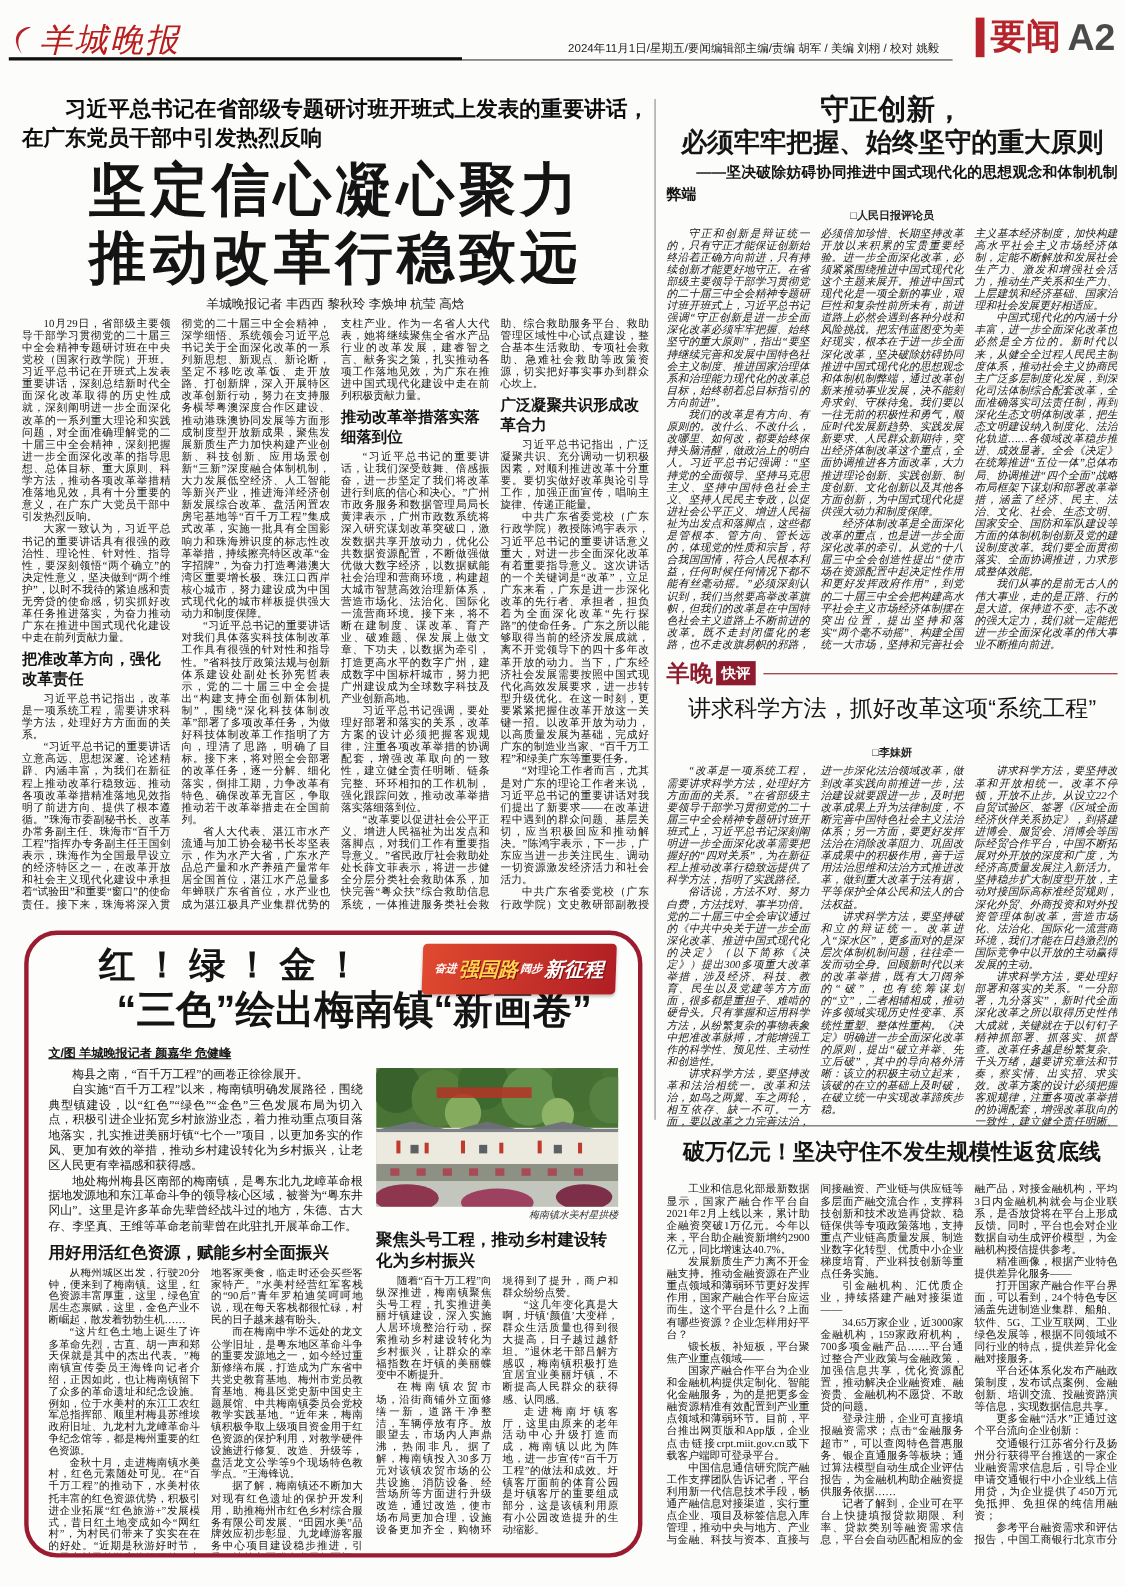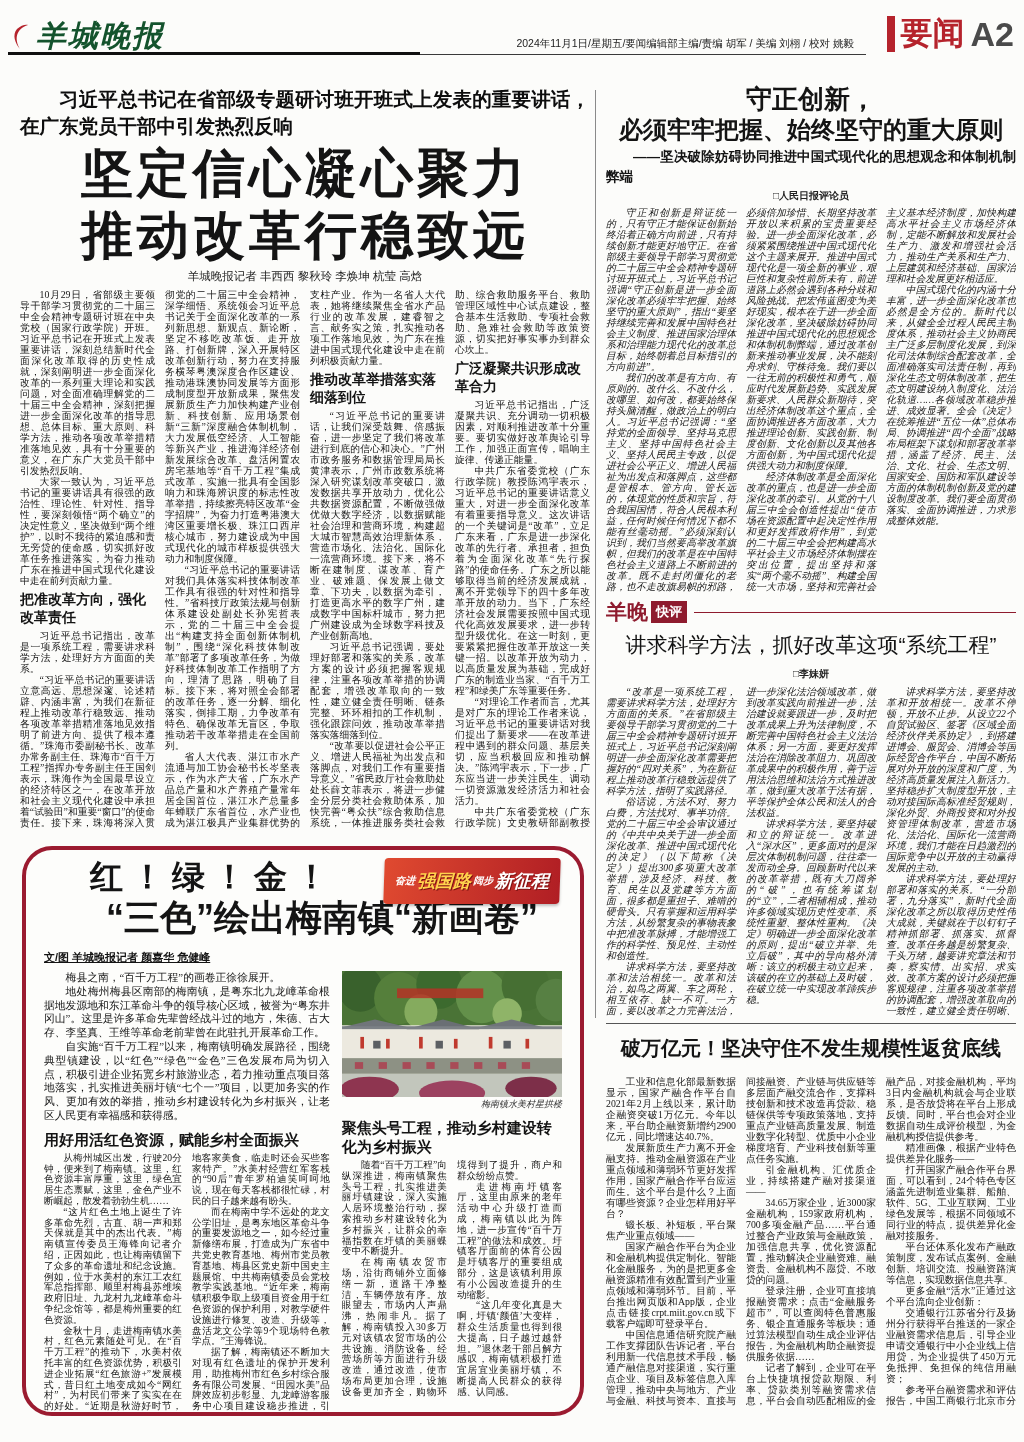--- a/index.html
+++ b/index.html
@@ -1,22 +1,22 @@
 <!DOCTYPE html>
 <html><head>
 <meta charset="utf-8">
 <style>
   html,body{margin:0;padding:0;}
   body{width:1024px;height:1442px;position:relative;background:#fcfcfa;color:#141414;
        font-family:"Liberation Serif",serif;overflow:hidden;}
   .abs{position:absolute;}
   
   .logo{left:12px;top:16px;display:flex;align-items:center;gap:4px;}
-  .logo-text{font-family:"Liberation Serif",serif;font-style:italic;font-weight:bold;
-             font-size:30px;color:#14532d;letter-spacing:2px;}
+  .logo-text{font-family:"Liberation Serif",serif;font-style:italic;font-weight:normal;
+             font-size:30px;color:#b91c1c;letter-spacing:2px;}
   .rule-thick{left:8px;top:52px;width:412px;height:3px;background:#101010;}
   .rule-thin{left:420px;top:54px;width:446px;height:1px;background:#3a3a3a;}
   .dateline{right:170px;top:37px;font-family:"Liberation Sans",sans-serif;font-size:10.5px;color:#222;}
   .pagehead{right:10px;top:12px;display:flex;align-items:center;gap:6px;}
   .pagehead .bar{width:8px;height:36px;background:#b5232c;}
   .pagehead .sec{font-family:"Liberation Sans",sans-serif;font-weight:900;font-size:32px;color:#b5232c;}
   .pagehead .pno{font-family:"Liberation Sans",sans-serif;font-weight:600;font-size:34px;color:#4a4a4a;}
   
   .cols{column-fill:auto;text-align:justify;overflow:hidden;font-size:9.8px;line-height:11px;}
   .cols p{margin:0;text-indent:2em;}
@@ -41,21 +41,21 @@
   .sz .byline{font-size:10px;font-weight:700;margin:2px 0 4px;}
   .sz .cols{column-count:3;column-gap:10px;height:392px;font-style:italic;}
   
   .kp{left:606px;top:598px;width:410px;}
   .kp-label{display:flex;align-items:center;gap:3px;}
   .kp-label .t1{font-family:"Liberation Sans",sans-serif;font-weight:900;font-size:21px;color:#8e1b2e;}
   .kp-label .t2{font-family:"Liberation Sans",sans-serif;font-weight:800;font-size:13px;color:#fff;
                 background:#8e1b2e;padding:2px 5px;}
   .kp-label .line{flex:1;height:1px;background:#8e1b2e;margin-left:4px;}
   .kp .hl{font-family:"Liberation Sans",sans-serif;font-weight:400;font-size:21px;line-height:29px;text-align:center;margin-top:4px;}
-  .kp .byline{font-size:10px;font-weight:700;margin:8px 0 5px;}
+  .kp .byline{font-size:10px;font-weight:700;margin:18px 0 5px;}
   .kp .cols{column-count:3;column-gap:10px;height:334px;font-style:italic;}
   .hdiv{left:606px;top:1023px;width:410px;height:1px;background:#555;}
   
   .po{left:606px;top:1034px;width:410px;}
   .po .hl{font-family:"Liberation Sans",sans-serif;font-weight:900;font-size:20px;line-height:28px;text-align:center;}
   .po .cols{column-count:3;column-gap:10px;height:336px;margin-top:14px;}
   
   .mn{left:22px;top:846px;width:562px;height:570px;box-sizing:border-box;
       border:4px solid #9b1b30;border-radius:30px;padding:8px 18px;overflow:hidden;background:#fdfdfb;}
   .mn-head{position:relative;height:88px;}
@@ -128,20 +128,21 @@
 <div class="abs sz">
   <div class="h1">守正创新，</div>
   <div class="h2">必须牢牢把握、始终坚守的重大原则</div>
   <div class="sub">——坚决破除妨碍协同推进中国式现代化的思想观念和体制机制弊端</div>
   <div class="byline">□人民日报评论员</div>
   <div class="cols">
       <p>守正和创新是辩证统一的，只有守正才能保证创新始终沿着正确方向前进，只有持续创新才能更好地守正。在省部级主要领导干部学习贯彻党的二十届三中全会精神专题研讨班开班式上，习近平总书记强调“守正创新是进一步全面深化改革必须牢牢把握、始终坚守的重大原则”，指出“要坚持继续完善和发展中国特色社会主义制度、推进国家治理体系和治理能力现代化的改革总目标，始终朝着总目标指引的方向前进”。</p>
       <p>我们的改革是有方向、有原则的。改什么、不改什么，改哪里、如何改，都要始终保持头脑清醒，做政治上的明白人。习近平总书记强调：“坚持党的全面领导、坚持马克思主义、坚持中国特色社会主义、坚持人民民主专政，以促进社会公平正义、增进人民福祉为出发点和落脚点，这些都是管根本、管方向、管长远的，体现党的性质和宗旨，符合我国国情，符合人民根本利益，任何时候任何情况下都不能有丝毫动摇。”必须深刻认识到，我们当然要高举改革旗帜，但我们的改革是在中国特色社会主义道路上不断前进的改革。既不走封闭僵化的老路，也不走改旗易帜的邪路，必须倍加珍惜、长期坚持改革开放以来积累的宝贵重要经验。进一步全面深化改革，必须紧紧围绕推进中国式现代化这个主题来展开。推进中国式现代化是一项全新的事业，艰巨性和复杂性前所未有，前进道路上必然会遇到各种分歧和风险挑战。把宏伟蓝图变为美好现实，根本在于进一步全面深化改革，坚决破除妨碍协同推进中国式现代化的思想观念和体制机制弊端，通过改革创新来推动事业发展，决不能刻舟求剑、守株待兔。我们要以一往无前的积极性和勇气，顺应时代发展新趋势、实践发展新要求、人民群众新期待，突出经济体制改革这个重点，全面协调推进各方面改革，大力推进理论创新、实践创新、制度创新、文化创新以及其他各方面创新，为中国式现代化提供强大动力和制度保障。</p>
       <p>经济体制改革是全面深化改革的重点，也是进一步全面深化改革的牵引。从党的十八届三中全会创造性提出“使市场在资源配置中起决定性作用和更好发挥政府作用”，到党的二十届三中全会把构建高水平社会主义市场经济体制摆在突出位置，提出坚持和落实“两个毫不动摇”、构建全国统一大市场，坚持和完善社会主义基本经济制度，加快构建高水平社会主义市场经济体制，定能不断解放和发展社会生产力、激发和增强社会活力，推动生产关系和生产力、上层建筑和经济基础、国家治理和社会发展更好相适应。</p>
       <p>中国式现代化的内涵十分丰富，进一步全面深化改革也必然是全方位的。新时代以来，从健全全过程人民民主制度体系，推动社会主义协商民主广泛多层制度化发展，到深化司法体制综合配套改革，全面准确落实司法责任制，再到深化生态文明体制改革，把生态文明建设纳入制度化、法治化轨道……各领域改革稳步推进、成效显著。全会《决定》在统筹推进“五位一体”总体布局、协调推进“四个全面”战略布局框架下谋划和部署改革举措，涵盖了经济、民主、法治、文化、社会、生态文明、国家安全、国防和军队建设等方面的体制机制创新及党的建设制度改革。我们要全面贯彻落实、全面协调推进，力求形成整体效能。</p>
+      <p>我们从事的是前无古人的伟大事业，走的是正路、行的是大道。保持道不变、志不改的强大定力，我们就一定能把进一步全面深化改革的伟大事业不断推向前进。</p>
     </div>
 </div>
 
 <div class="abs kp">
   <div class="kp-label">
     <span class="t1">羊晚</span>
     <span class="t2">快评</span>
     <span class="line"></span>
   </div>
   <div class="hl">讲求科学方法，抓好改革这项“系统工程”</div>
@@ -188,22 +189,22 @@
       <span class="s big">强国路</span>
       <span class="s small">阔步</span>
       <span class="s big2">新征程</span>
     </div>
   </div>
   <div class="mn-byline">文/图 羊城晚报记者 颜嘉华 危健峰</div>
   <div class="mn-flex">
     <div class="mn-left">
       <div class="mn-lede">
           <p>梅县之南，“百千万工程”的画卷正徐徐展开。</p>
+          <p>自实施“百千万工程”以来，梅南镇明确发展路径，围绕典型镇建设，以“红色”“绿色”“金色”三色发展布局为切入点，积极引进企业拓宽乡村旅游业态，着力推动重点项目落地落实，扎实推进美丽圩镇“七个一”项目，以更加务实的作风、更加有效的举措，推动乡村建设转化为乡村振兴，让老区人民更有幸福感和获得感。</p>
           <p>地处梅州梅县区南部的梅南镇，是粤东北九龙嶂革命根据地发源地和东江革命斗争的领导核心区域，被誉为“粤东井冈山”。这里是许多革命先辈曾经战斗过的地方，朱德、古大存、李坚真、王维等革命老前辈曾在此驻扎开展革命工作。</p>
-          <p>自实施“百千万工程”以来，梅南镇明确发展路径，围绕典型镇建设，以“红色”“绿色”“金色”三色发展布局为切入点，积极引进企业拓宽乡村旅游业态，着力推动重点项目落地落实，扎实推进美丽圩镇“七个一”项目，以更加务实的作风、更加有效的举措，推动乡村建设转化为乡村振兴，让老区人民更有幸福感和获得感。</p>
         </div>
       <div class="mn-sub">用好用活红色资源，赋能乡村全面振兴</div>
       <div class="cols">
           <p>从梅州城区出发，行驶20分钟，便来到了梅南镇。这里，红色资源丰富厚重，这里，绿色宜居生态禀赋，这里，金色产业不断崛起，散发着勃勃生机……</p>
           <p>“这片红色土地上诞生了许多革命先烈，古直、胡一声和郑天保就是其中的杰出代表。”梅南镇宣传委员王海锋向记者介绍，正因如此，也让梅南镇留下了众多的革命遗址和纪念设施。例如，位于水美村的东江工农红军总指挥部、顺里村梅县苏维埃政府旧址、九龙村九龙嶂革命斗争纪念馆等，都是梅州重要的红色资源。</p>
           <p>金秋十月，走进梅南镇水美村，红色元素随处可见。在“百千万工程”的推动下，水美村依托丰富的红色资源优势，积极引进企业拓展“红色旅游+”发展模式，昔日红土地变成如今“网红村”，为村民们带来了实实在在的好处。“近期是秋游好时节，每天来村里的游客络绎不绝，参观完红色景点后，他们会品尝本地客家美食，临走时还会买些客家特产。”水美村经营红军客栈的“90后”青年罗柏迪笑呵呵地说，现在每天客栈都很忙碌，村民的日子越来越有盼头。</p>
           <p>而在梅南中学不远处的龙文公学旧址，是粤东地区革命斗争的重要发源地之一，如今经过重新修缮布展，打造成为广东省中共党史教育基地、梅州市党员教育基地、梅县区党史新中国史主题展馆、中共梅南镇委员会党校教学实践基地。“近年来，梅南镇积极争取上级项目资金用于红色资源的保护利用，对教学硬件设施进行修复、改造、升级等，盘活龙文公学等9个现场特色教学点。”王海锋说。</p>
           <p>据了解，梅南镇还不断加大对现有红色遗址的保护开发利用，助推梅州市红色乡村综合服务有限公司发展、“田园水美”品牌效应初步彰显、九龙嶂游客服务中心项目建设稳步推进，引导、扶持老区群众发展红军酒、红军餐、红色土特产等红色农贸富民产业，提高群众收入水平。</p>
         </div>
     </div>
@@ -246,19 +247,19 @@
         <rect x="0" y="106" width="240" height="24" fill="#c2c6bc"></rect>
         <ellipse cx="30" cy="122" rx="32" ry="13" fill="#8e3550"></ellipse>
         <ellipse cx="120" cy="126" rx="36" ry="13" fill="#9c4260"></ellipse>
         <ellipse cx="206" cy="121" rx="28" ry="12" fill="#7d2f49"></ellipse>
       </svg>
       <div class="mn-caption">梅南镇水美村星拱楼</div>
       <div class="mn-sub">聚焦头号工程，推动乡村建设转化为乡村振兴</div>
       <div class="cols">
           <p>随着“百千万工程”向纵深推进，梅南镇聚焦头号工程，扎实推进美丽圩镇建设，深入实施人居环境整治行动，探索推动乡村建设转化为乡村振兴，让群众的幸福指数在圩镇的美丽蝶变中不断提升。</p>
           <p>在梅南镇农贸市场，沿街商铺外立面修缮一新，道路干净整洁，车辆停放有序。放眼望去，市场内人声鼎沸，热闹非凡。据了解，梅南镇投入30多万元对该镇农贸市场的公共设施、消防设备、经营场所等方面进行升级改造，通过改造，使市场布局更加合理，设施设备更加齐全，购物环境得到了提升，商户和群众纷纷点赞。</p>
+          <p>“这几年变化真是大啊，圩镇‘颜值’大变样，群众生活质量也得到很大提高，日子越过越舒坦。”退休老干部吕解方感叹，梅南镇积极打造宜居宜业美丽圩镇，不断提高人民群众的获得感、认同感。</p>
           <p>走进梅南圩镇客厅，这里由原来的老年活动中心升级打造而成，梅南镇以此为阵地，进一步宣传“百千万工程”的做法和成效。圩镇客厅面前的体育公园是圩镇客厅的重要组成部分，这是该镇利用原有小公园改造提升的生动缩影。</p>
-          <p>“这几年变化真是大啊，圩镇‘颜值’大变样，群众生活质量也得到很大提高，日子越过越舒坦。”退休老干部吕解方感叹，梅南镇积极打造宜居宜业美丽圩镇，不断提高人民群众的获得感、认同感。</p>
           <p>据悉，下一步，梅南镇将明确发展路径，聚焦实体经济，凝聚招商引资新合力，推动经济潜力转化为增长优势；聚焦头号工程，扎实推进美丽圩镇“七个一”项目，推动乡村建设转化为乡村振兴；聚焦以民为本，坚决守住不发生规模性返贫底线，推动更多民生项目转化为幸福底色；聚焦基层治理，推动社会群体转化为共治力量；聚焦自身建设，提升群众的“幸福指数”，助推“百千万工程”高质量发展。</p>
         </div>
     </div>
   </div>
 </div>
 
 </body></html>

